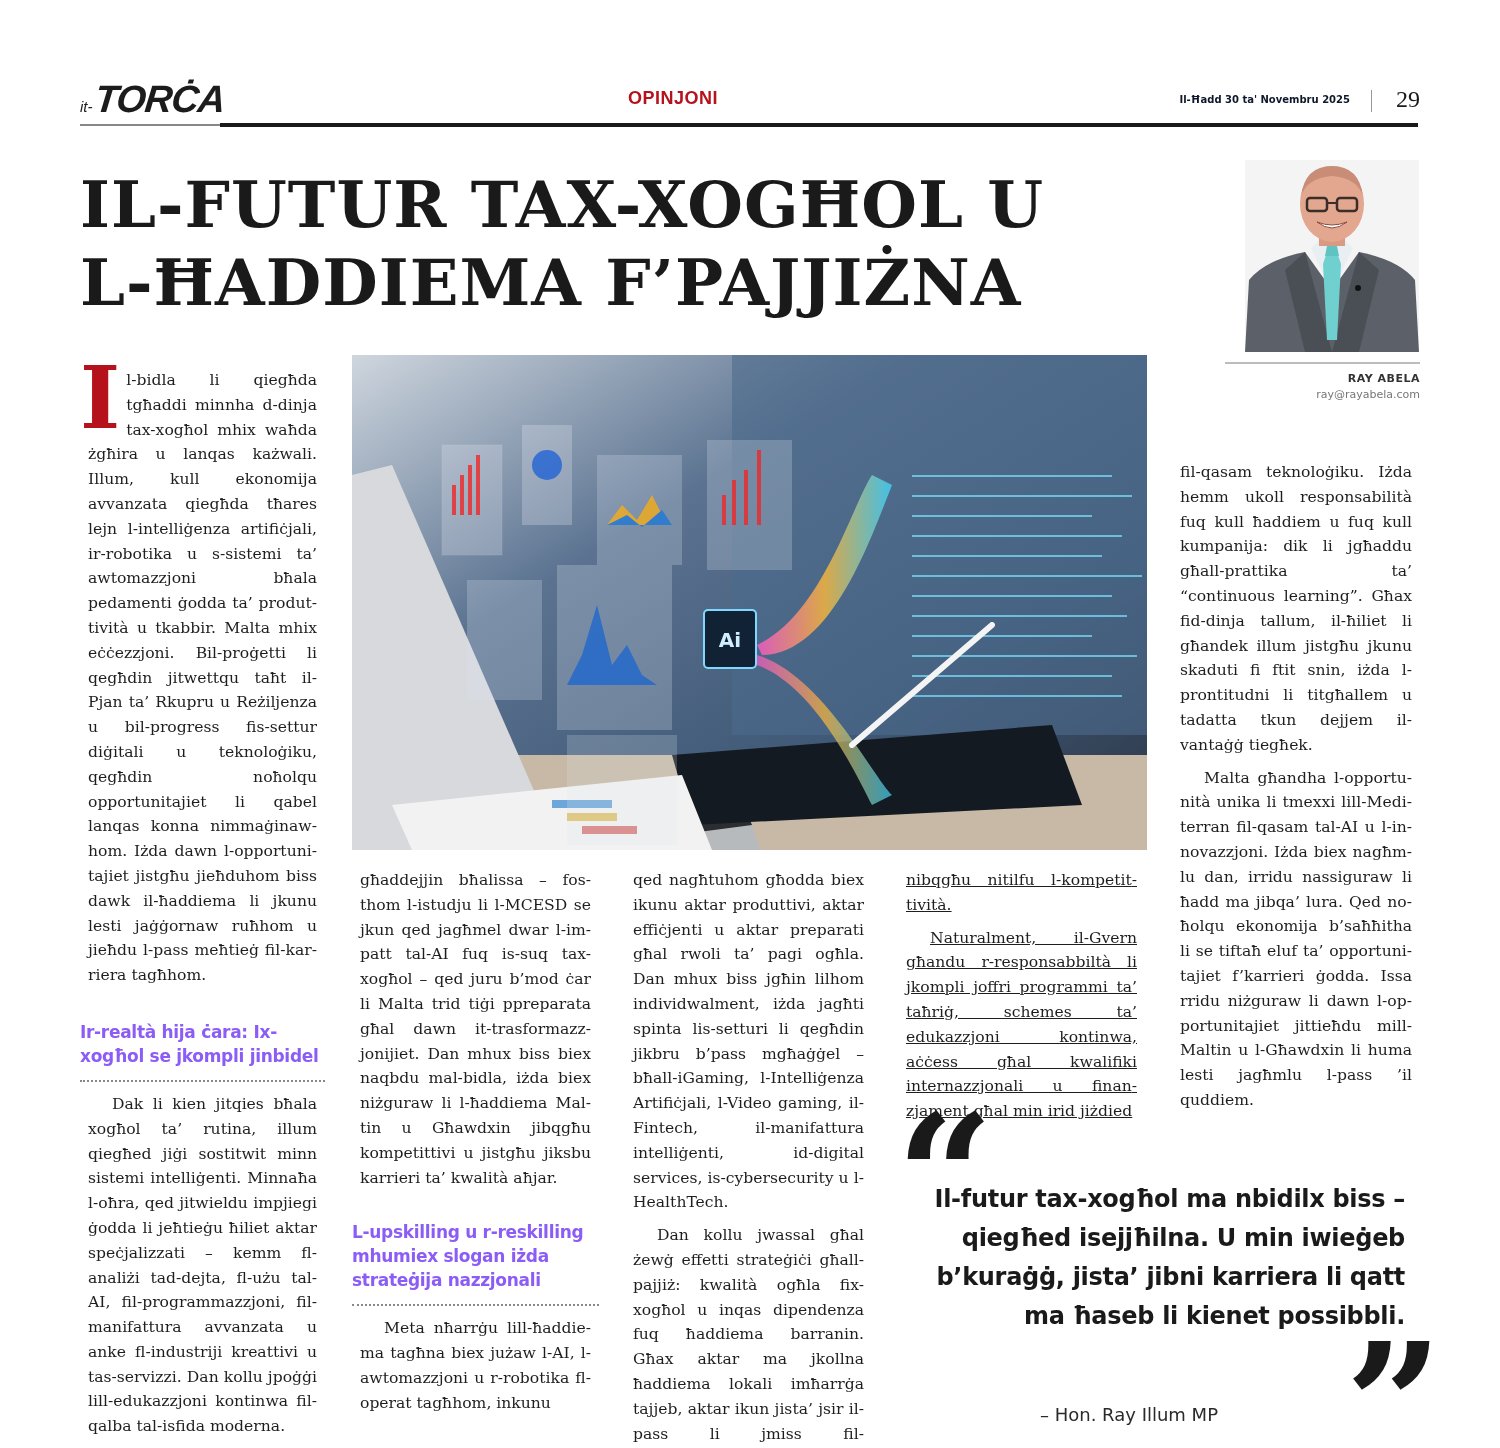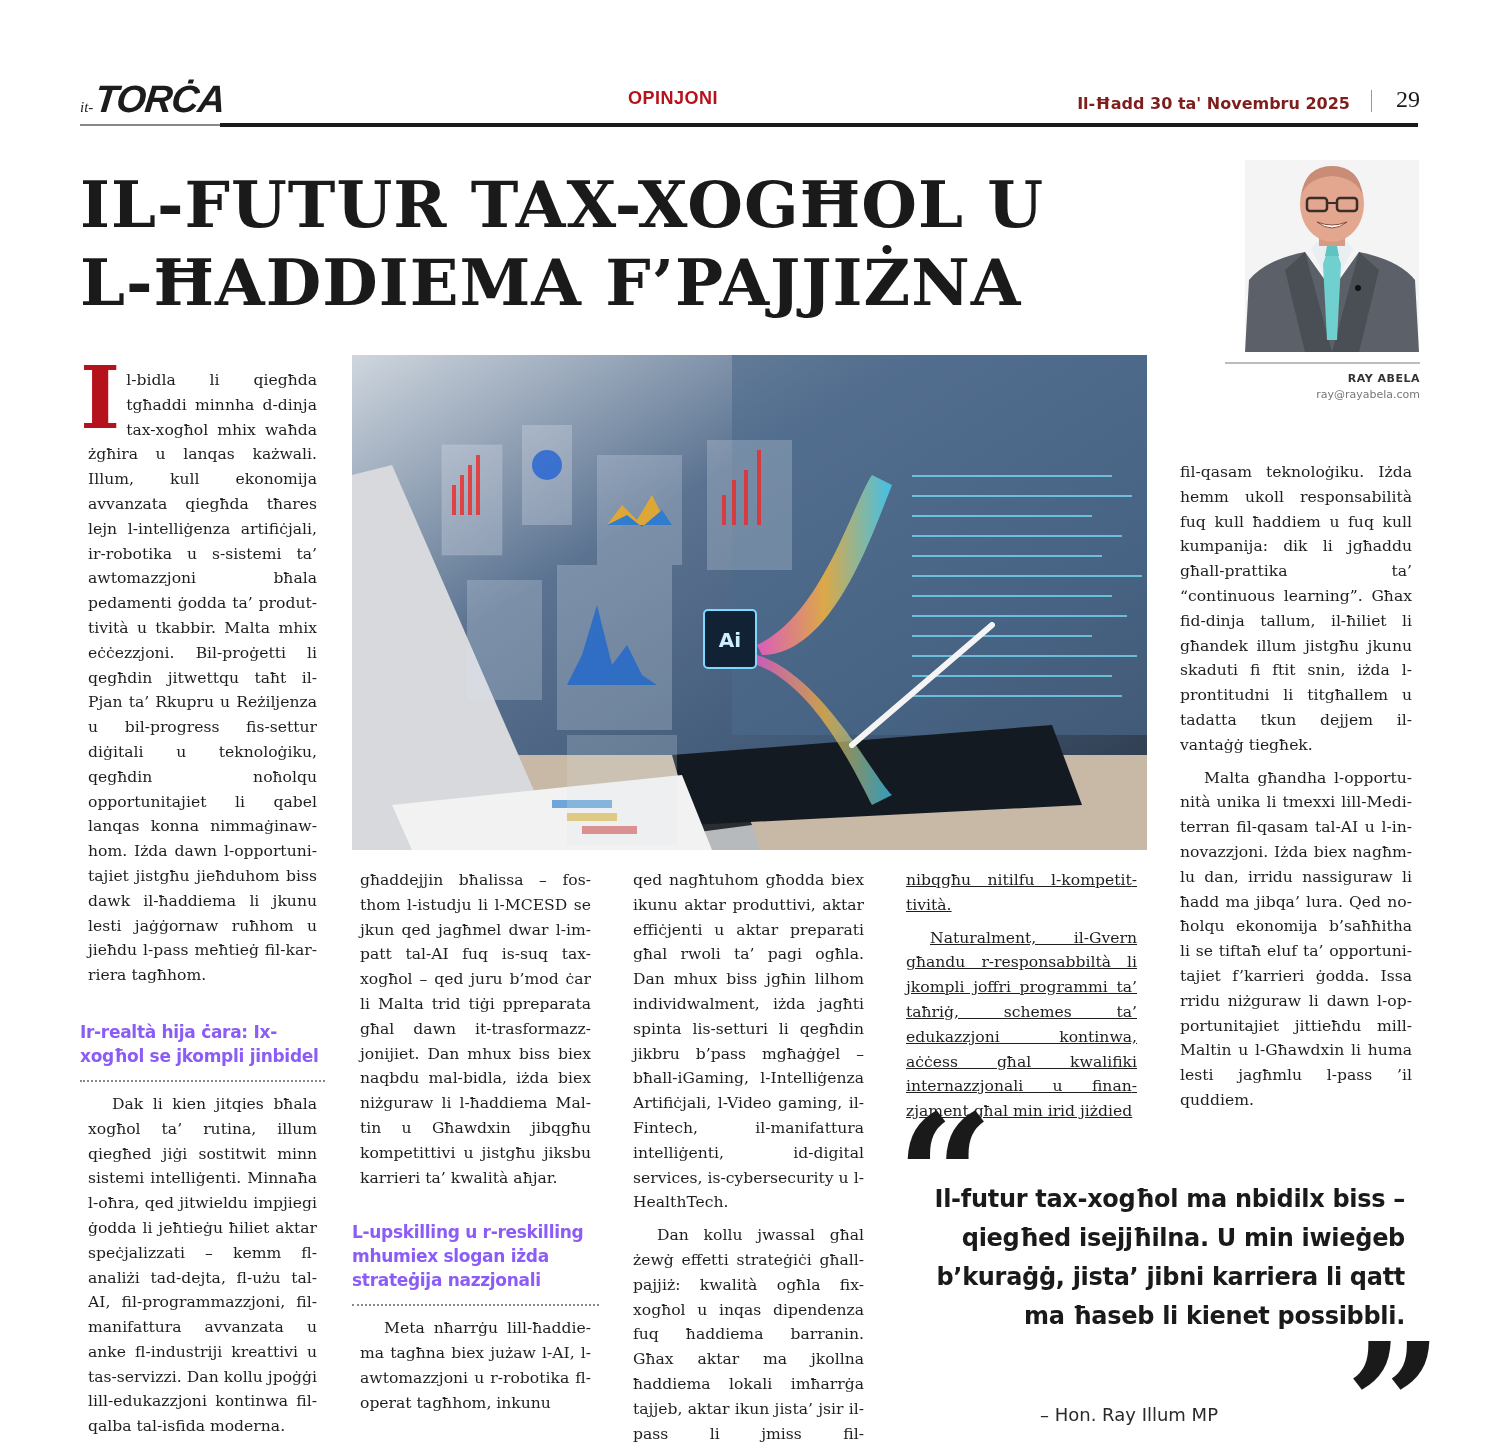--- a/index.html
+++ b/index.html
@@ -2,24 +2,24 @@
 <html><head>
 <meta charset="utf-8">
 <style>
   * { box-sizing: border-box; margin: 0; padding: 0; }
   html, body { width: 1500px; height: 1448px; background: #ffffff; overflow: hidden; }
   body { position: relative; font-family: "DejaVu Serif", serif; color: #1a1a1a; }
 
   
   .masthead { position: absolute; left: 80px; top: 78px; width: 1340px; height: 50px; }
   .logo { position: absolute; left: 0; top: 0; display: flex; align-items: baseline; }
-  .logo-prefix { font-family: Liberation Serif, serif; font-style: italic; font-size: 15px; color: #222; margin-right: 2px; }
+  .logo-prefix { font-family: Liberation Sans, sans-serif; font-style: italic; font-size: 15px; color: #222; margin-right: 2px; }
   .logo-main { font-family: "Liberation Sans", sans-serif; font-weight: 900; font-style: italic; font-size: 38px; letter-spacing: -1px; color: #1c1c1c; transform: skewX(-6deg); }
   .section-label { position: absolute; left: 548px; top: 10px; font-family: "Liberation Sans", sans-serif; font-weight: 700; font-size: 18px; color: #b5121b; letter-spacing: 0.5px; }
-  .issue-date { position: absolute; right: 70px; top: 16px; font-family: "DejaVu Sans", sans-serif; font-weight: 700; font-size: 16px; color: #7f1d1d; }
+  .issue-date { position: absolute; right: 70px; top: 16px; font-family: "DejaVu Sans", sans-serif; font-weight: 700; font-size: 10px; color: #0f172a; }
   .page-sep { position: absolute; right: 48px; top: 12px; width: 1px; height: 22px; background: #999; }
   .page-num { position: absolute; right: 0px; top: 8px; font-family: "Liberation Serif", serif; font-size: 24px; color: #1a1a1a; }
   .rule-thin { position: absolute; left: 0; top: 46px; width: 140px; height: 2px; background: #888; }
   .rule-thick { position: absolute; left: 140px; top: 45px; width: 1198px; height: 4px; background: #1a1a1a; }
 
   
   .headline { position: absolute; left: 80px; top: 166px; width: 1020px; font-family: "DejaVu Serif", serif; font-weight: 700; font-size: 64px; line-height: 78px; color: #1a1a1a; letter-spacing: 1px; }
 
   
   .author-photo { position: absolute; left: 1245px; top: 160px; width: 174px; height: 192px; overflow: hidden; background: #f3f3f3; }

